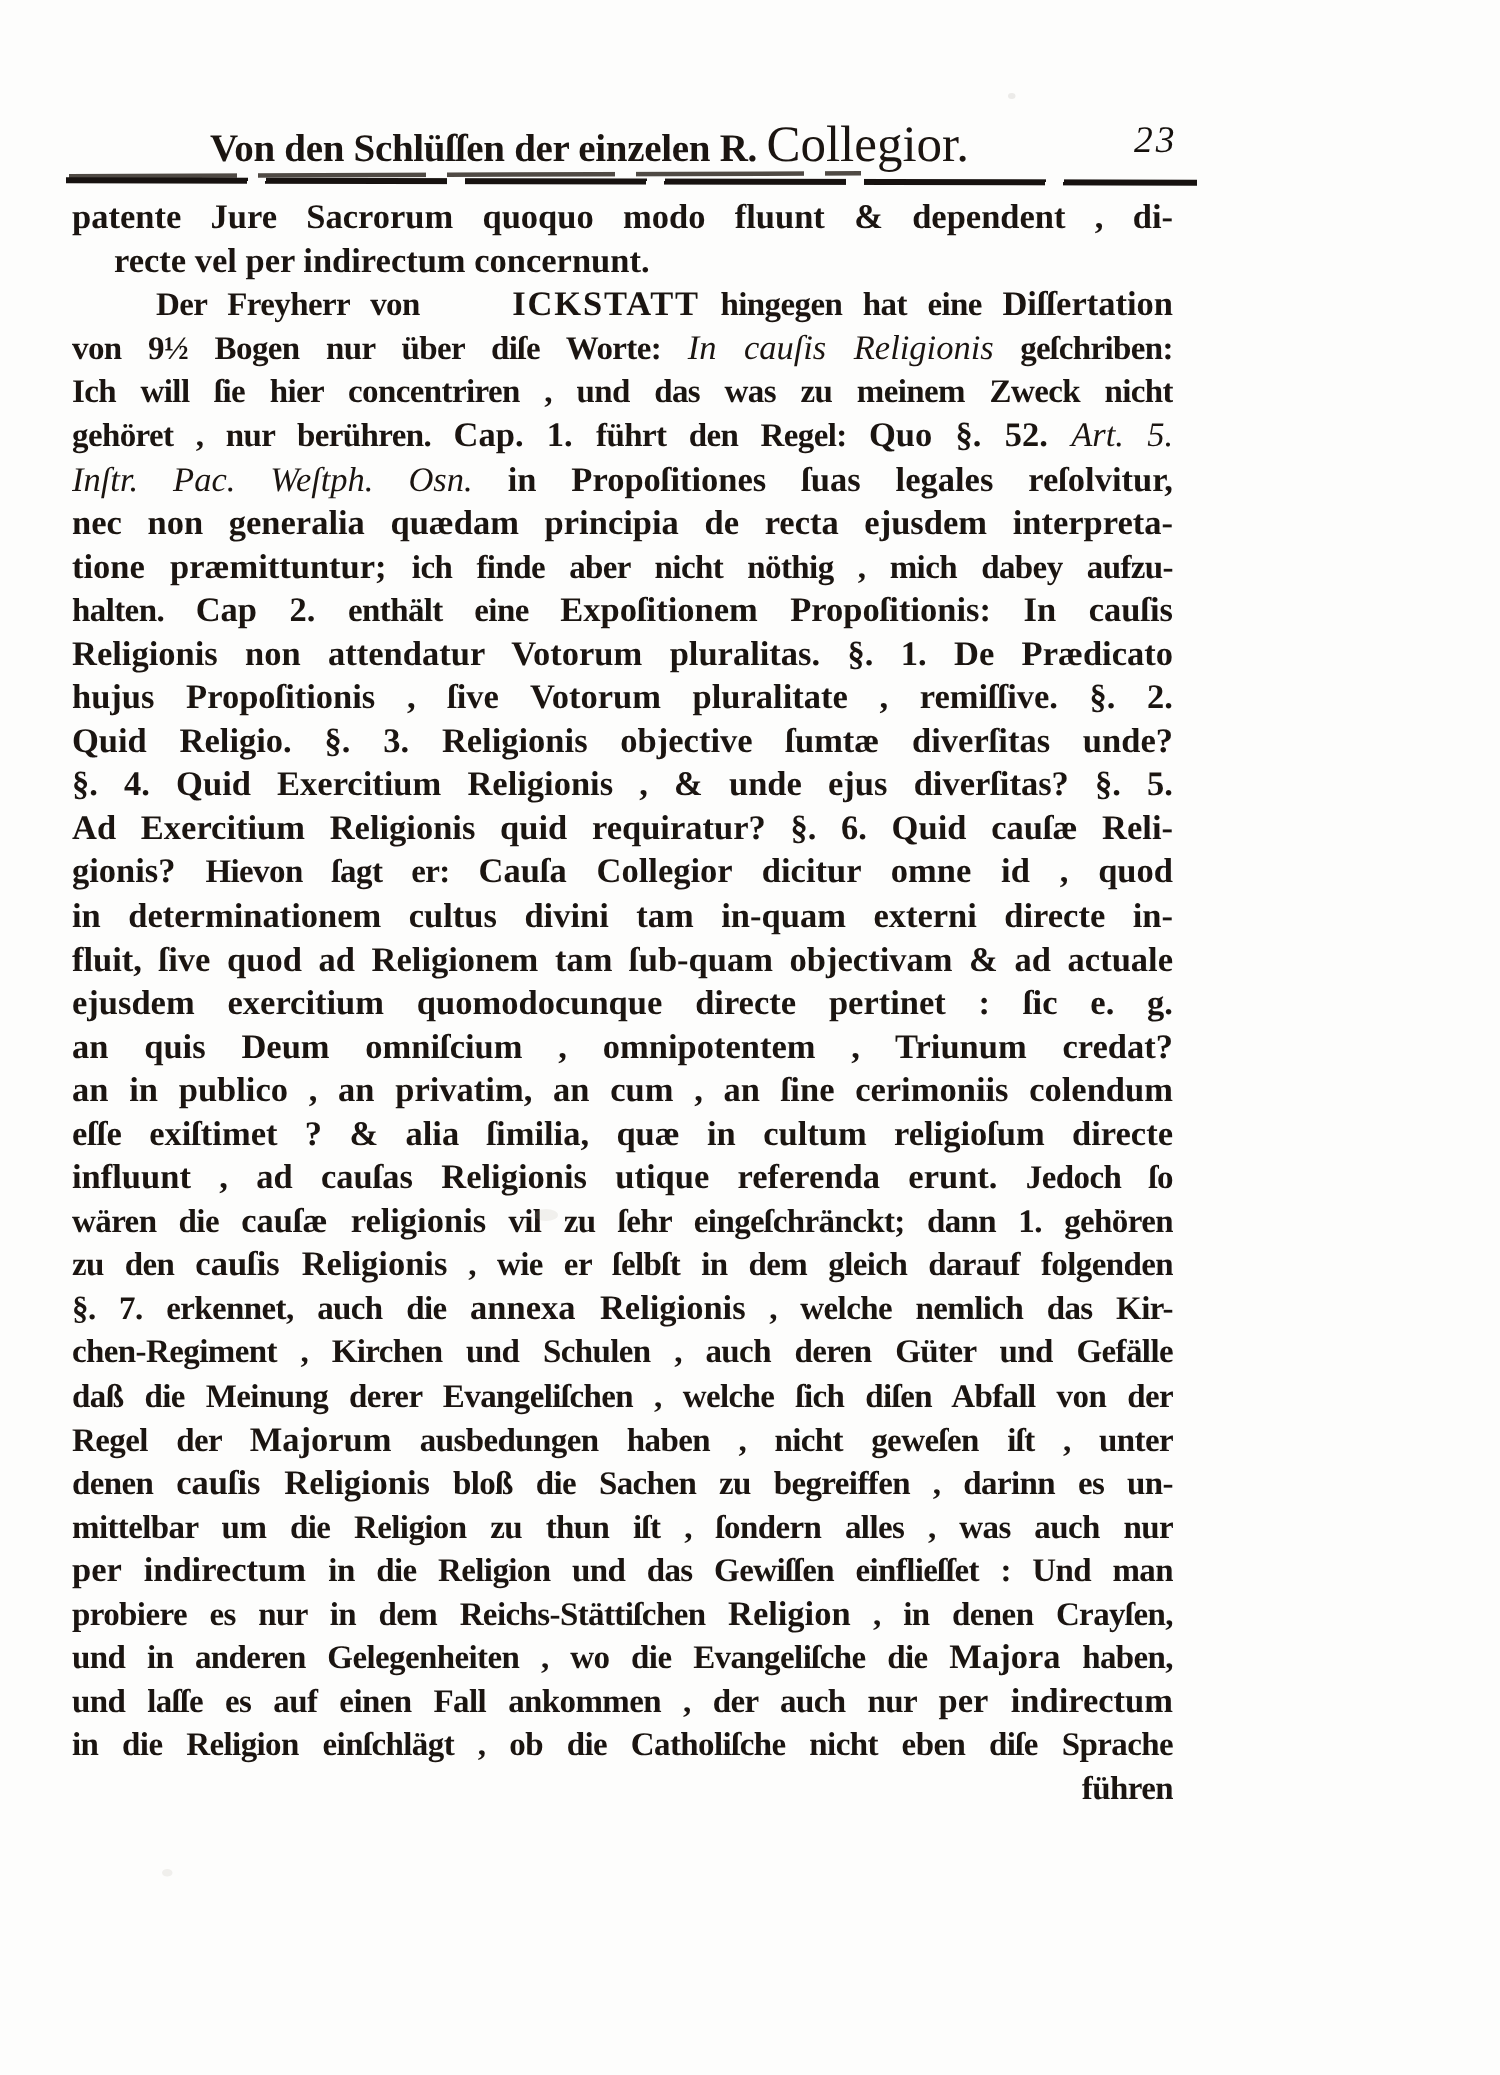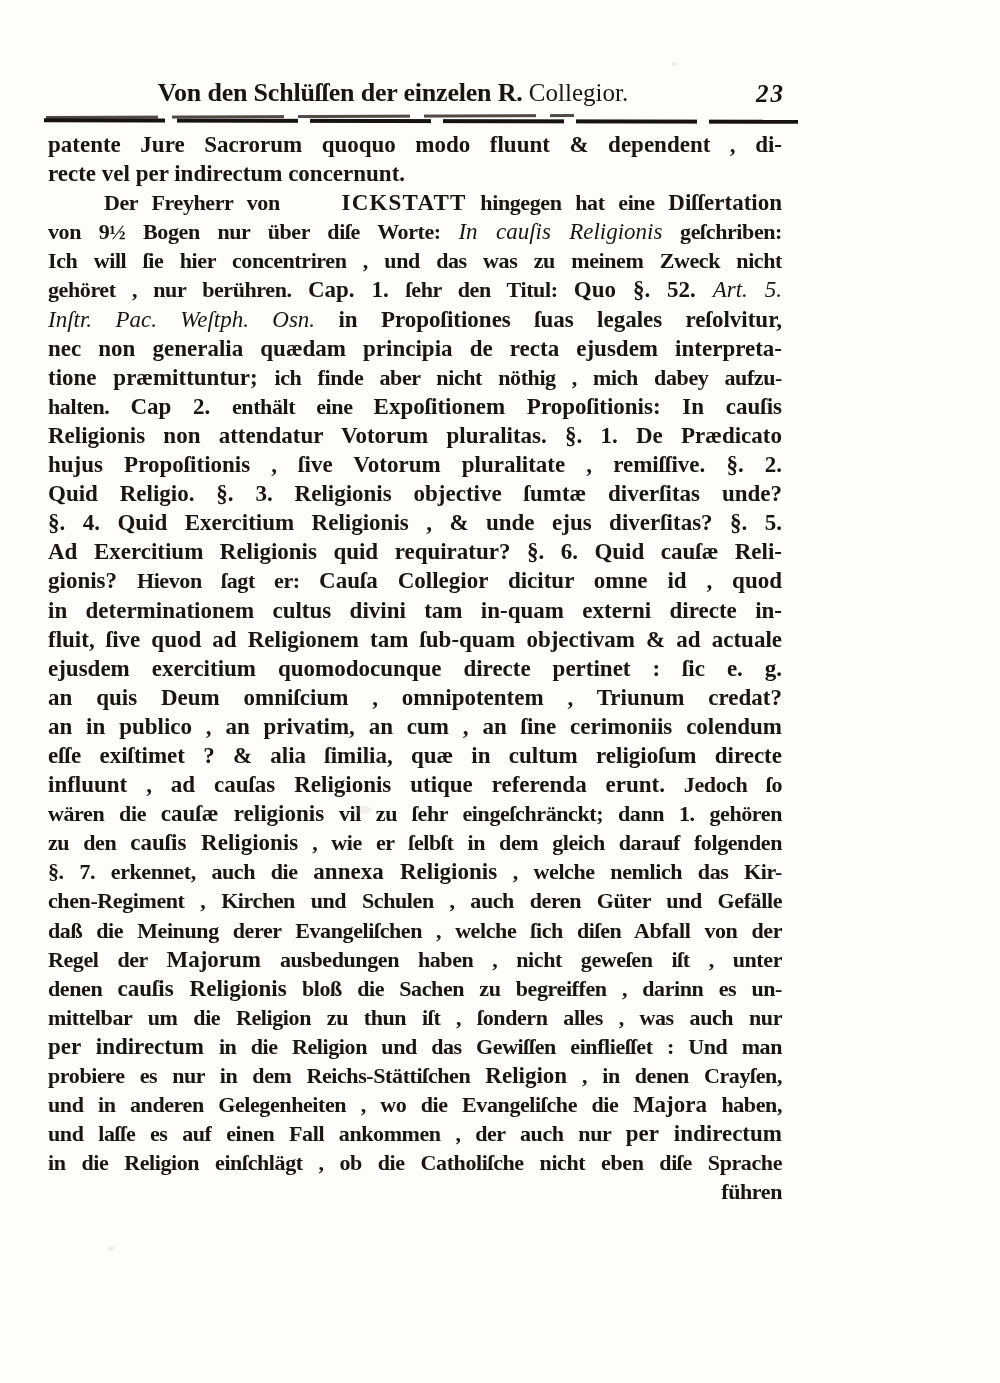--- a/index.html
+++ b/index.html
@@ -17,25 +17,25 @@
   
   .header {
     position:absolute; top:78px; left:48px; width:734px; height:36px;
     text-align:center; padding-right:44px; box-sizing:border-box;
     white-space:nowrap;
   }
   .header .hf {
     font-weight:700; font-size:26px; letter-spacing:-0.2px;
   }
   .header .hr {
-    font-weight:400; font-size:25px;
+    font-weight:400; font-size:34px;
   }
   .page-num {
     position:absolute; top:80px; left:756px; width:50px;
-    font-style:italic; font-weight:700; font-size:25px; letter-spacing:2px;
+    font-style:italic; font-weight:400; font-size:25px; letter-spacing:2px;
     color:#15100c;
   }
 
   
   .rule-wrap { position:absolute; top:113px; left:44px; width:754px; height:16px; }
   .rule-a {
     position:absolute; top:2px; left:2px; width:70%; height:3px;
     background:repeating-linear-gradient(90deg,#241d16 0 112px, rgba(0,0,0,0) 112px 126px);
     transform:rotate(-0.2deg); opacity:.8;
   }
@@ -47,21 +47,21 @@
 
   
   .page-text { position:absolute; top:130px; left:48px; width:734px; }
   .line {
     height:29.1px; line-height:29.1px;
     font-size:23px;
     text-align:justify;
     overflow:hidden;
   }
   .line::after { content:""; display:inline-block; width:100%; height:0; }
-  .line.nojust { text-align:left; }
+  .line.nojust { text-align:left;margin-left:28px; }
   .line.right  { text-align:right; }
   .line.indent { text-indent:56px; }
 
   .seg-f { font-weight:700; font-size:22px; letter-spacing:-0.4px; }  
   .seg-r { font-weight:700; }                                         
   .seg-i { font-weight:400; font-style:italic; }                      
   .seg-c { font-weight:700; font-size:23px; letter-spacing:1.2px;margin-left:48px; }   
 
   
   .blemish { position:absolute; border-radius:50%; background:#bdb7ae; opacity:.25; }
@@ -84,21 +84,21 @@
     <div class="rule-a"></div>
     <div class="rule-b"></div>
   </div>
 
   <div class="page-text">
       <div class="line"><span class="seg-r">patente Jure Sacrorum quoquo modo fluunt &amp; dependent , di-</span></div>
       <div class="line nojust"><span class="seg-r">recte vel per indirectum concernunt.</span></div>
       <div class="line indent"><span class="seg-f">Der Freyherr von </span><span class="seg-c">ICKSTATT</span><span class="seg-f"> hingegen hat eine </span><span class="seg-r">Diſſertation</span></div>
       <div class="line"><span class="seg-f">von 9½ Bogen nur über diſe Worte: </span><span class="seg-i">In cauſis Religionis</span><span class="seg-f"> geſchriben:</span></div>
       <div class="line"><span class="seg-f">Ich will ſie hier concentriren , und das was zu meinem Zweck nicht</span></div>
-      <div class="line"><span class="seg-f">gehöret , nur berühren.  </span><span class="seg-r">Cap. 1. </span><span class="seg-f">ſehr den Titul: </span><span class="seg-r">Quo §. 52. </span><span class="seg-i">Art. 5.</span></div>
+      <div class="line"><span class="seg-f">gehöret , nur berühren.  </span><span class="seg-r">Cap. 1. </span><span class="seg-f">führt den Regel: </span><span class="seg-r">Quo §. 52. </span><span class="seg-i">Art. 5.</span></div>
       <div class="line"><span class="seg-i">Inſtr. Pac. Weſtph. Osn. </span><span class="seg-r">in Propoſitiones ſuas legales reſolvitur,</span></div>
       <div class="line"><span class="seg-r">nec non generalia quædam principia de recta ejusdem interpreta-</span></div>
       <div class="line"><span class="seg-r">tione præmittuntur; </span><span class="seg-f">ich finde aber nicht nöthig , mich dabey aufzu-</span></div>
       <div class="line"><span class="seg-f">halten.  </span><span class="seg-r">Cap 2. </span><span class="seg-f">enthält eine </span><span class="seg-r">Expoſitionem Propoſitionis: In cauſis</span></div>
       <div class="line"><span class="seg-r">Religionis non attendatur Votorum pluralitas. §. 1. De Prædicato</span></div>
       <div class="line"><span class="seg-r">hujus Propoſitionis , ſive Votorum pluralitate , remiſſive. §. 2.</span></div>
       <div class="line"><span class="seg-r">Quid Religio. §. 3. Religionis objective ſumtæ diverſitas unde?</span></div>
       <div class="line"><span class="seg-r">§. 4. Quid Exercitium Religionis , &amp; unde ejus diverſitas? §. 5.</span></div>
       <div class="line"><span class="seg-r">Ad Exercitium Religionis quid requiratur? §. 6. Quid cauſæ Reli-</span></div>
       <div class="line"><span class="seg-r">gionis? </span><span class="seg-f">Hievon ſagt er: </span><span class="seg-r">Cauſa Collegior dicitur omne id , quod</span></div>

